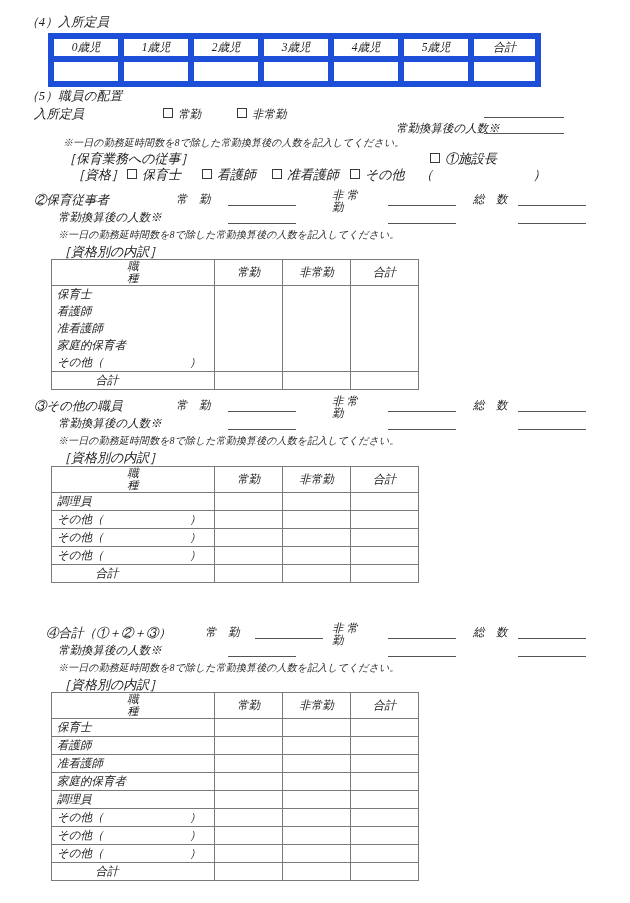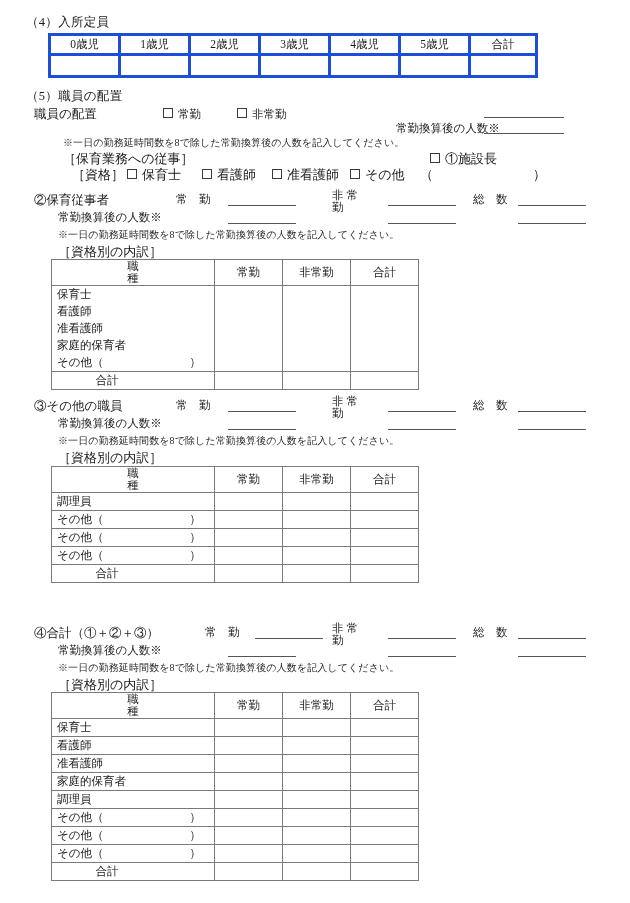--- a/index.html
+++ b/index.html
@@ -15,20 +15,21 @@
     font-family: "Liberation Serif", "DejaVu Serif", serif;
     color: #1a1a1a;
     font-size: 11.5px;
     overflow: hidden;
   }
   .page {
     position: relative;
     width: 630px;
     height: 903px;
     padding: 0;
+    font-style: italic;
   }
 
   
   .sec-head {
     font-size: 12.5px;
     letter-spacing: 0.3px;
     white-space: nowrap;
   }
   .item-head {
     font-size: 12.5px;
@@ -69,21 +70,21 @@
     height: 0;
   }
 
   
   table.cap {
     position: absolute;
     border-collapse: collapse;
     table-layout: fixed;
   }
   table.cap td {
-    border: 3px solid #1d4ed8;
+    border: 6px solid #1d4ed8;
     height: 17px;
     text-align: center;
     font-size: 11.5px;
     padding: 0;
   }
   table.cap td.dash-l { border-left: 1px dashed #7a7a7a; }
   table.cap tr.body td { height: 19px; }
 
   
   table.qual {
@@ -167,21 +168,21 @@
       <td class="dash-l"></td>
       <td class="dash-l"></td>
       <td class="dash-l"></td>
       <td></td>
     </tr>
   </tbody>
     </table>
 
   <div class="abs sec-head" style="left:26px; top:88px;">（5）職員の配置</div>
 
-  <div class="abs item-head" style="left:34px; top:106px;">職員の配置</div>
+  <div class="abs item-head" style="left:34px; top:106px;">入所定員</div>
 
   <div class="abs mid-label" style="left:163px; top:107px;">
     <span class="cbox"></span><span>常勤</span>
   </div>
   <div class="abs mid-label" style="left:237px; top:107px;">
     <span class="cbox"></span><span>非常勤</span>
   </div>
 
   <div class="rule" style="left:484px; top:117px; width:80px;"></div>
 
@@ -355,21 +356,21 @@
     </tr>
     <tr>
       <td class="total-label">合計</td>
       <td></td>
       <td></td>
       <td></td>
     </tr>
   </tbody>
     </table>
 
-  <div class="abs item-head" style="left:34px; top:625px;">④合計（①＋②＋③）</div>
+  <div class="abs item-head" style="left:46px; top:625px;">④合計（①＋②＋③）</div>
 
   <div class="abs mid-label" style="left:205px; top:625px;">常　勤</div>
   <div class="rule" style="left:255px; top:638px; width:68px;"></div>
 
   <div class="abs mid-label" style="left:332px; top:623px; line-height:1.0;">
     <span class="stack2">非 常</span>
     <span class="stack2">勤</span>
   </div>
   <div class="rule" style="left:388px; top:638px; width:68px;"></div>
 

